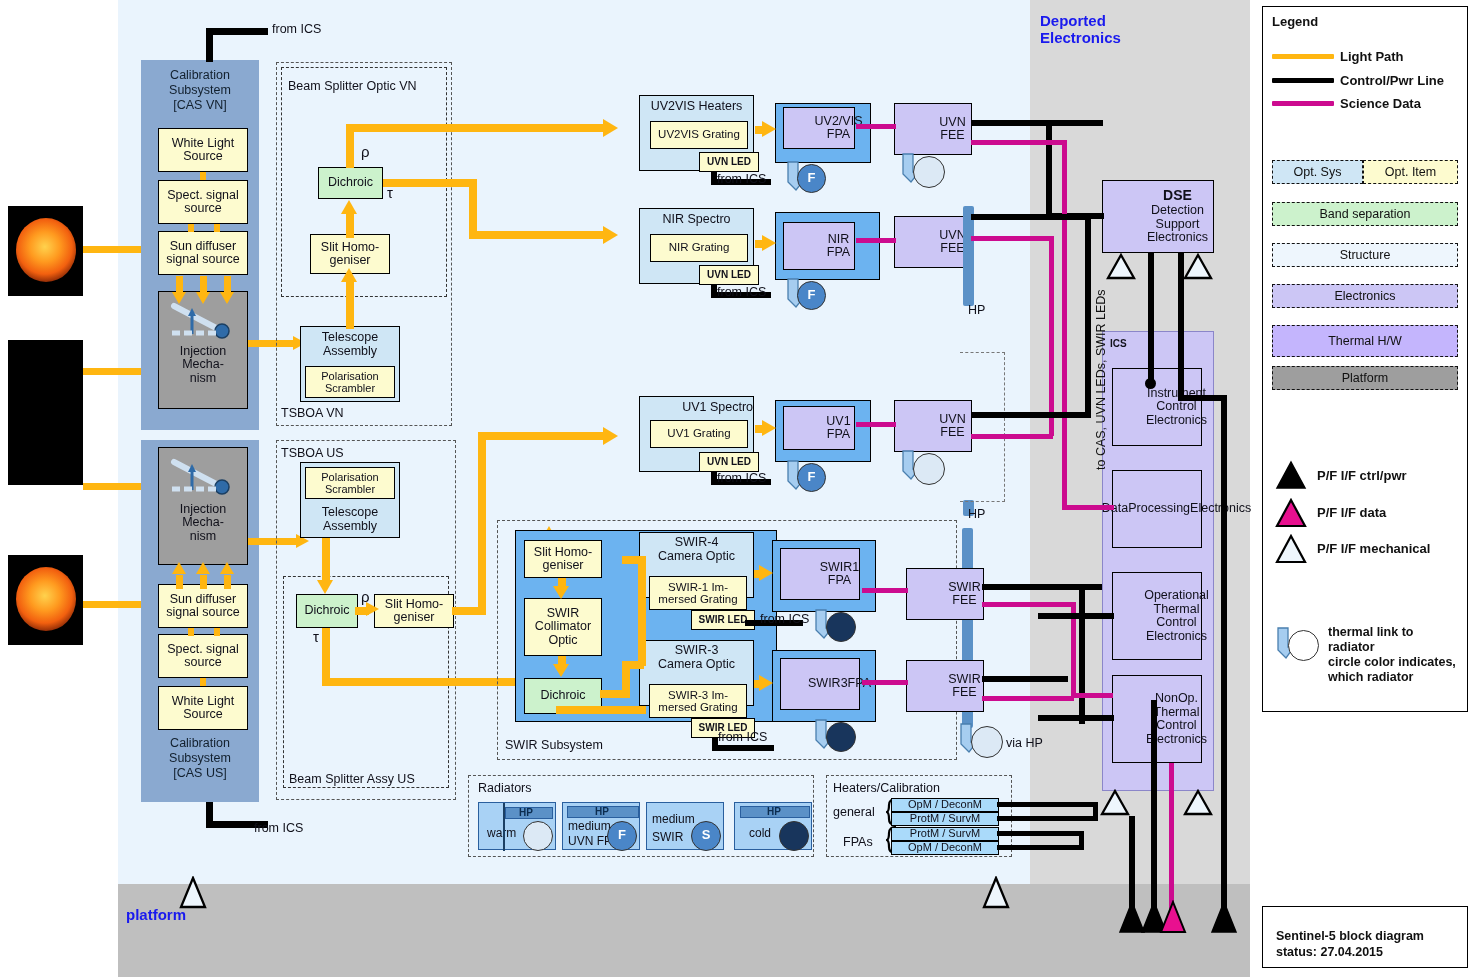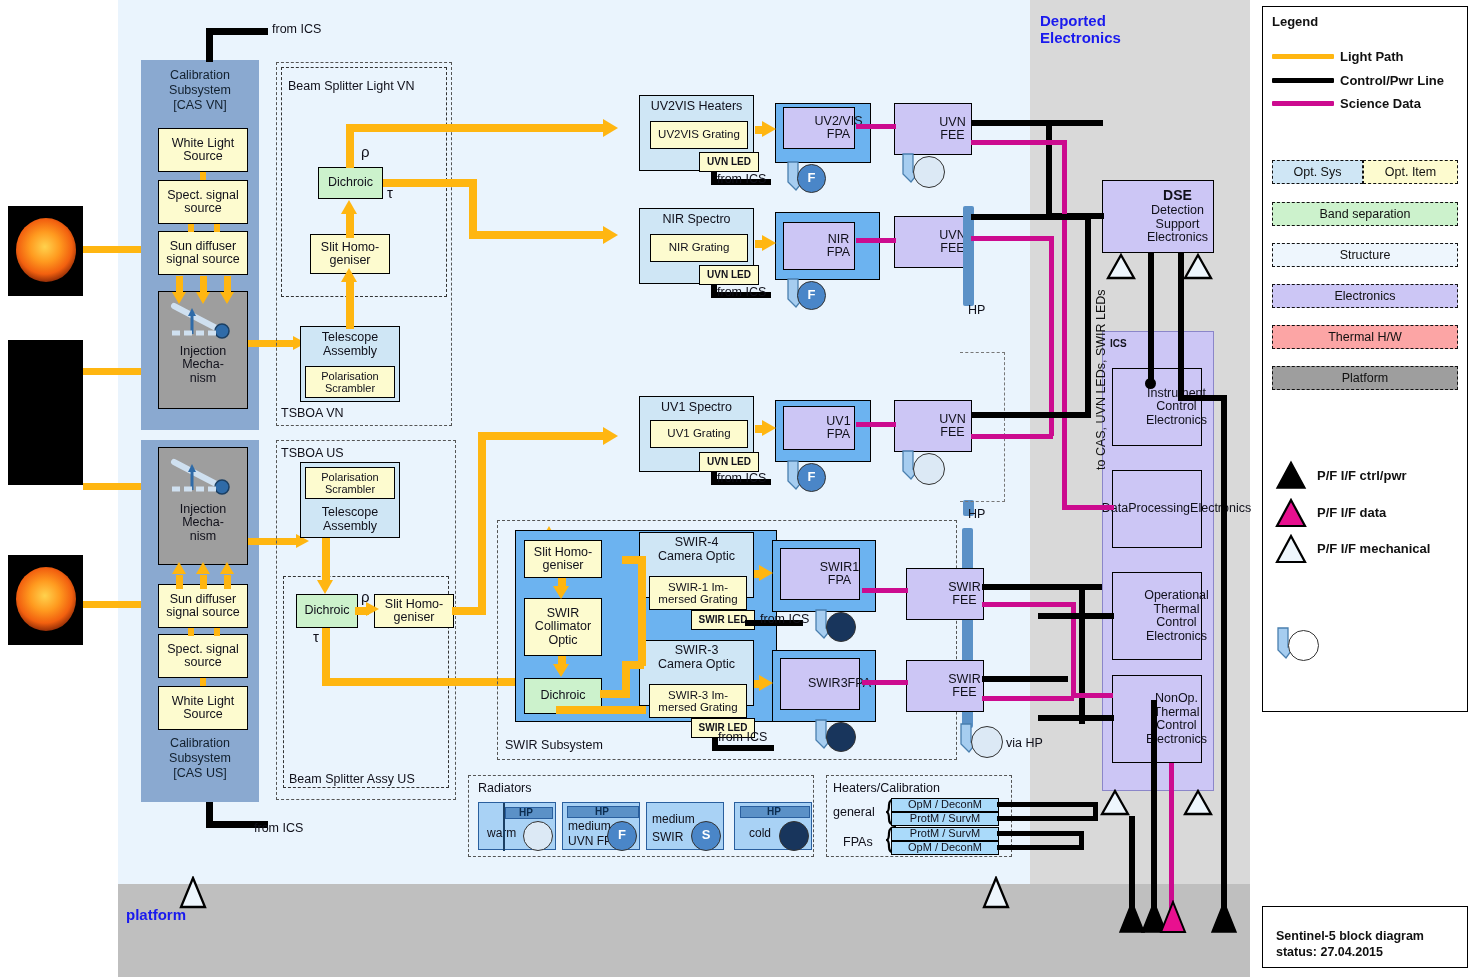--- a/index.html
+++ b/index.html
@@ -184,21 +184,21 @@
   <div class="abs tri" style="left:296px;top:534px;border-left:13px solid #ffb611;border-top:7.5px solid transparent;border-bottom:7.5px solid transparent;"></div>
 
   <div class="abs ln ln-k" style="left:206px;top:802px;width:7px;height:26px;"></div>
   <div class="abs ln ln-k" style="left:206px;top:821px;width:62px;height:7px;"></div>
   <div class="abs label" style="left:254px;top:821px;">from ICS</div>
 
   <div class="abs dashed-thin" style="left:276px;top:62px;width:176px;height:364px;"></div>
   <div class="abs label" style="left:281px;top:406px;">TSBOA VN</div>
 
   <div class="abs dashed" style="left:281px;top:67px;width:166px;height:230px;"></div>
-  <div class="abs label" style="left:288px;top:79px;">Beam Splitter Light VN</div>
+  <div class="abs label" style="left:288px;top:79px;">Beam Splitter Optic VN</div>
 
   <div class="abs box b-green" style="left:318px;top:167px;width:65px;height:32px;">Dichroic</div>
   <div class="abs label" style="left:361px;top:145px;font-size:15px;">ρ</div>
   <div class="abs label" style="left:387px;top:186px;font-size:15px;">τ</div>
 
   <div class="abs box b-yellow" style="left:310px;top:234px;width:80px;height:40px;flex-direction:column;">
     <div>Slit Homo-</div>
     <div>geniser</div>
   </div>
 
@@ -318,21 +318,21 @@
   </svg>
   <div class="abs circ c-mid" style="left:797px;top:281px;width:29px;height:29px;"></div>
   <div class="abs" style="left:797px;top:287px;width:29px;text-align:center;font-size:13px;color:#fff;font-weight:bold;">F</div>
 
   <div class="abs box b-elec" style="left:894px;top:216px;width:78px;height:52px;flex-direction:column;">
     <div>UVN</div>
     <div>FEE</div>
   </div>
   <div class="abs ln ln-m" style="left:856px;top:238px;width:40px;height:5px;"></div>
 
-  <div class="abs box b-optsys" style="left:639px;top:396px;width:115px;height:76px;flex-direction:column;justify-content:flex-start;padding-top:4px;">
+  <div class="abs box b-optsys" style="left:639px;top:396px;width:115px;height:76px;flex-direction:column;justify-content:flex-start;padding-top:4px;align-items:flex-end;">
     <div>UV1 Spectro</div>
   </div>
   <div class="abs box b-yellow" style="left:650px;top:420px;width:98px;height:28px;font-size:11.5px;">UV1 Grating</div>
   <div class="abs box b-yellow" style="left:699px;top:452px;width:60px;height:20px;font-size:10px;font-weight:bold;">UVN LED</div>
   <div class="abs ln ln-k" style="left:711px;top:472px;width:6px;height:13px;"></div>
   <div class="abs ln ln-k" style="left:711px;top:479px;width:60px;height:6px;"></div>
   <div class="abs label" style="left:717px;top:471px;">from ICS</div>
 
   <div class="abs box b-thermal" style="left:775px;top:400px;width:96px;height:62px;"></div>
   <div class="abs box b-elec" style="left:783px;top:406px;width:72px;height:44px;flex-direction:column;">
@@ -635,21 +635,21 @@
 
   <div class="abs lg-line" style="left:1272px;top:101px;width:62px;background:#cc0b8f;"></div>
   <div class="abs lg-row" style="left:1340px;top:96px;">Science Data</div>
 
   <div class="lg-box" style="left:1272px;top:160px;width:91px;height:24px;background:#cfe6f5;">Opt. Sys</div>
   <div class="lg-box" style="left:1363px;top:160px;width:95px;height:24px;background:#fdfbcf;">Opt. Item</div>
 
   <div class="lg-box" style="left:1272px;top:202px;width:186px;height:24px;background:#ccf2cc;">Band separation</div>
   <div class="lg-box" style="left:1272px;top:243px;width:186px;height:24px;background:#eef6fd;">Structure</div>
   <div class="lg-box" style="left:1272px;top:284px;width:186px;height:24px;background:#ccc6f5;">Electronics</div>
-  <div class="lg-box" style="left:1272px;top:325px;width:186px;height:24px;background:#fca5a5;">Thermal H/W</div>
+  <div class="lg-box" style="left:1272px;top:325px;width:186px;height:32px;background:#c4b5fd;">Thermal H/W</div>
   <div class="lg-box" style="left:1272px;top:366px;width:186px;height:24px;background:#9e9e9e;">Platform</div>
 
   <svg class="lg-tri" style="left:1274px;top:460px;width:34px;height:30px;" viewBox="0 0 34 30">
      <polygon points="17,2 31,28 3,28" fill="#000" stroke="#000" stroke-width="1.5"></polygon>
   </svg>
   <div class="abs lg-row" style="left:1317px;top:468px;">P/F  I/F  ctrl/pwr</div>
 
   <svg class="lg-tri" style="left:1274px;top:498px;width:34px;height:30px;" viewBox="0 0 34 30">
      <polygon points="17,2 31,28 3,28" fill="#e8108f" stroke="#000" stroke-width="2.2"></polygon>
   </svg>
@@ -657,20 +657,26 @@
 
   <svg class="lg-tri" style="left:1274px;top:534px;width:34px;height:30px;" viewBox="0 0 34 30">
      <polygon points="17,2 31,28 3,28" fill="#eef6fd" stroke="#000" stroke-width="2.2"></polygon>
   </svg>
   <div class="abs lg-row" style="left:1317px;top:541px;">P/F  I/F  mechanical</div>
 
   <svg class="abs" style="left:1274px;top:626px;width:26px;height:34px;" viewBox="0 0 26 34">
     <path d="M4 2 L14 2 L14 21 L20 21 L12 32 L4 24 Z" fill="#a6cdf0" stroke="#4a7fae" stroke-width="1.3"></path>
   </svg>
   <div class="abs circ" style="left:1288px;top:630px;width:31px;height:31px;background:#fff;border:1.4px solid #333;"></div>
+  <div class="abs" style="left:1328px;top:625px;width:140px;font-size:12.5px;font-weight:bold;line-height:15px;color:#111;">
+    <div>thermal link  to</div>
+    <div actable="false">radiator</div>
+    <div>circle color indicates,</div>
+    <div>which radiator</div>
+  </div>
 
   <div class="abs" id="footer-box" style="left:1262px;top:906px;width:206px;height:62px;border:1.4px solid #000;background:#fff;"></div>
   <div class="abs" style="left:1276px;top:928px;font-size:12.5px;font-weight:bold;line-height:16px;color:#111;">
     <div>Sentinel-5 block diagram</div>
     <div>status: 27.04.2015</div>
   </div>
 
 </div>
 
 </body></html>

